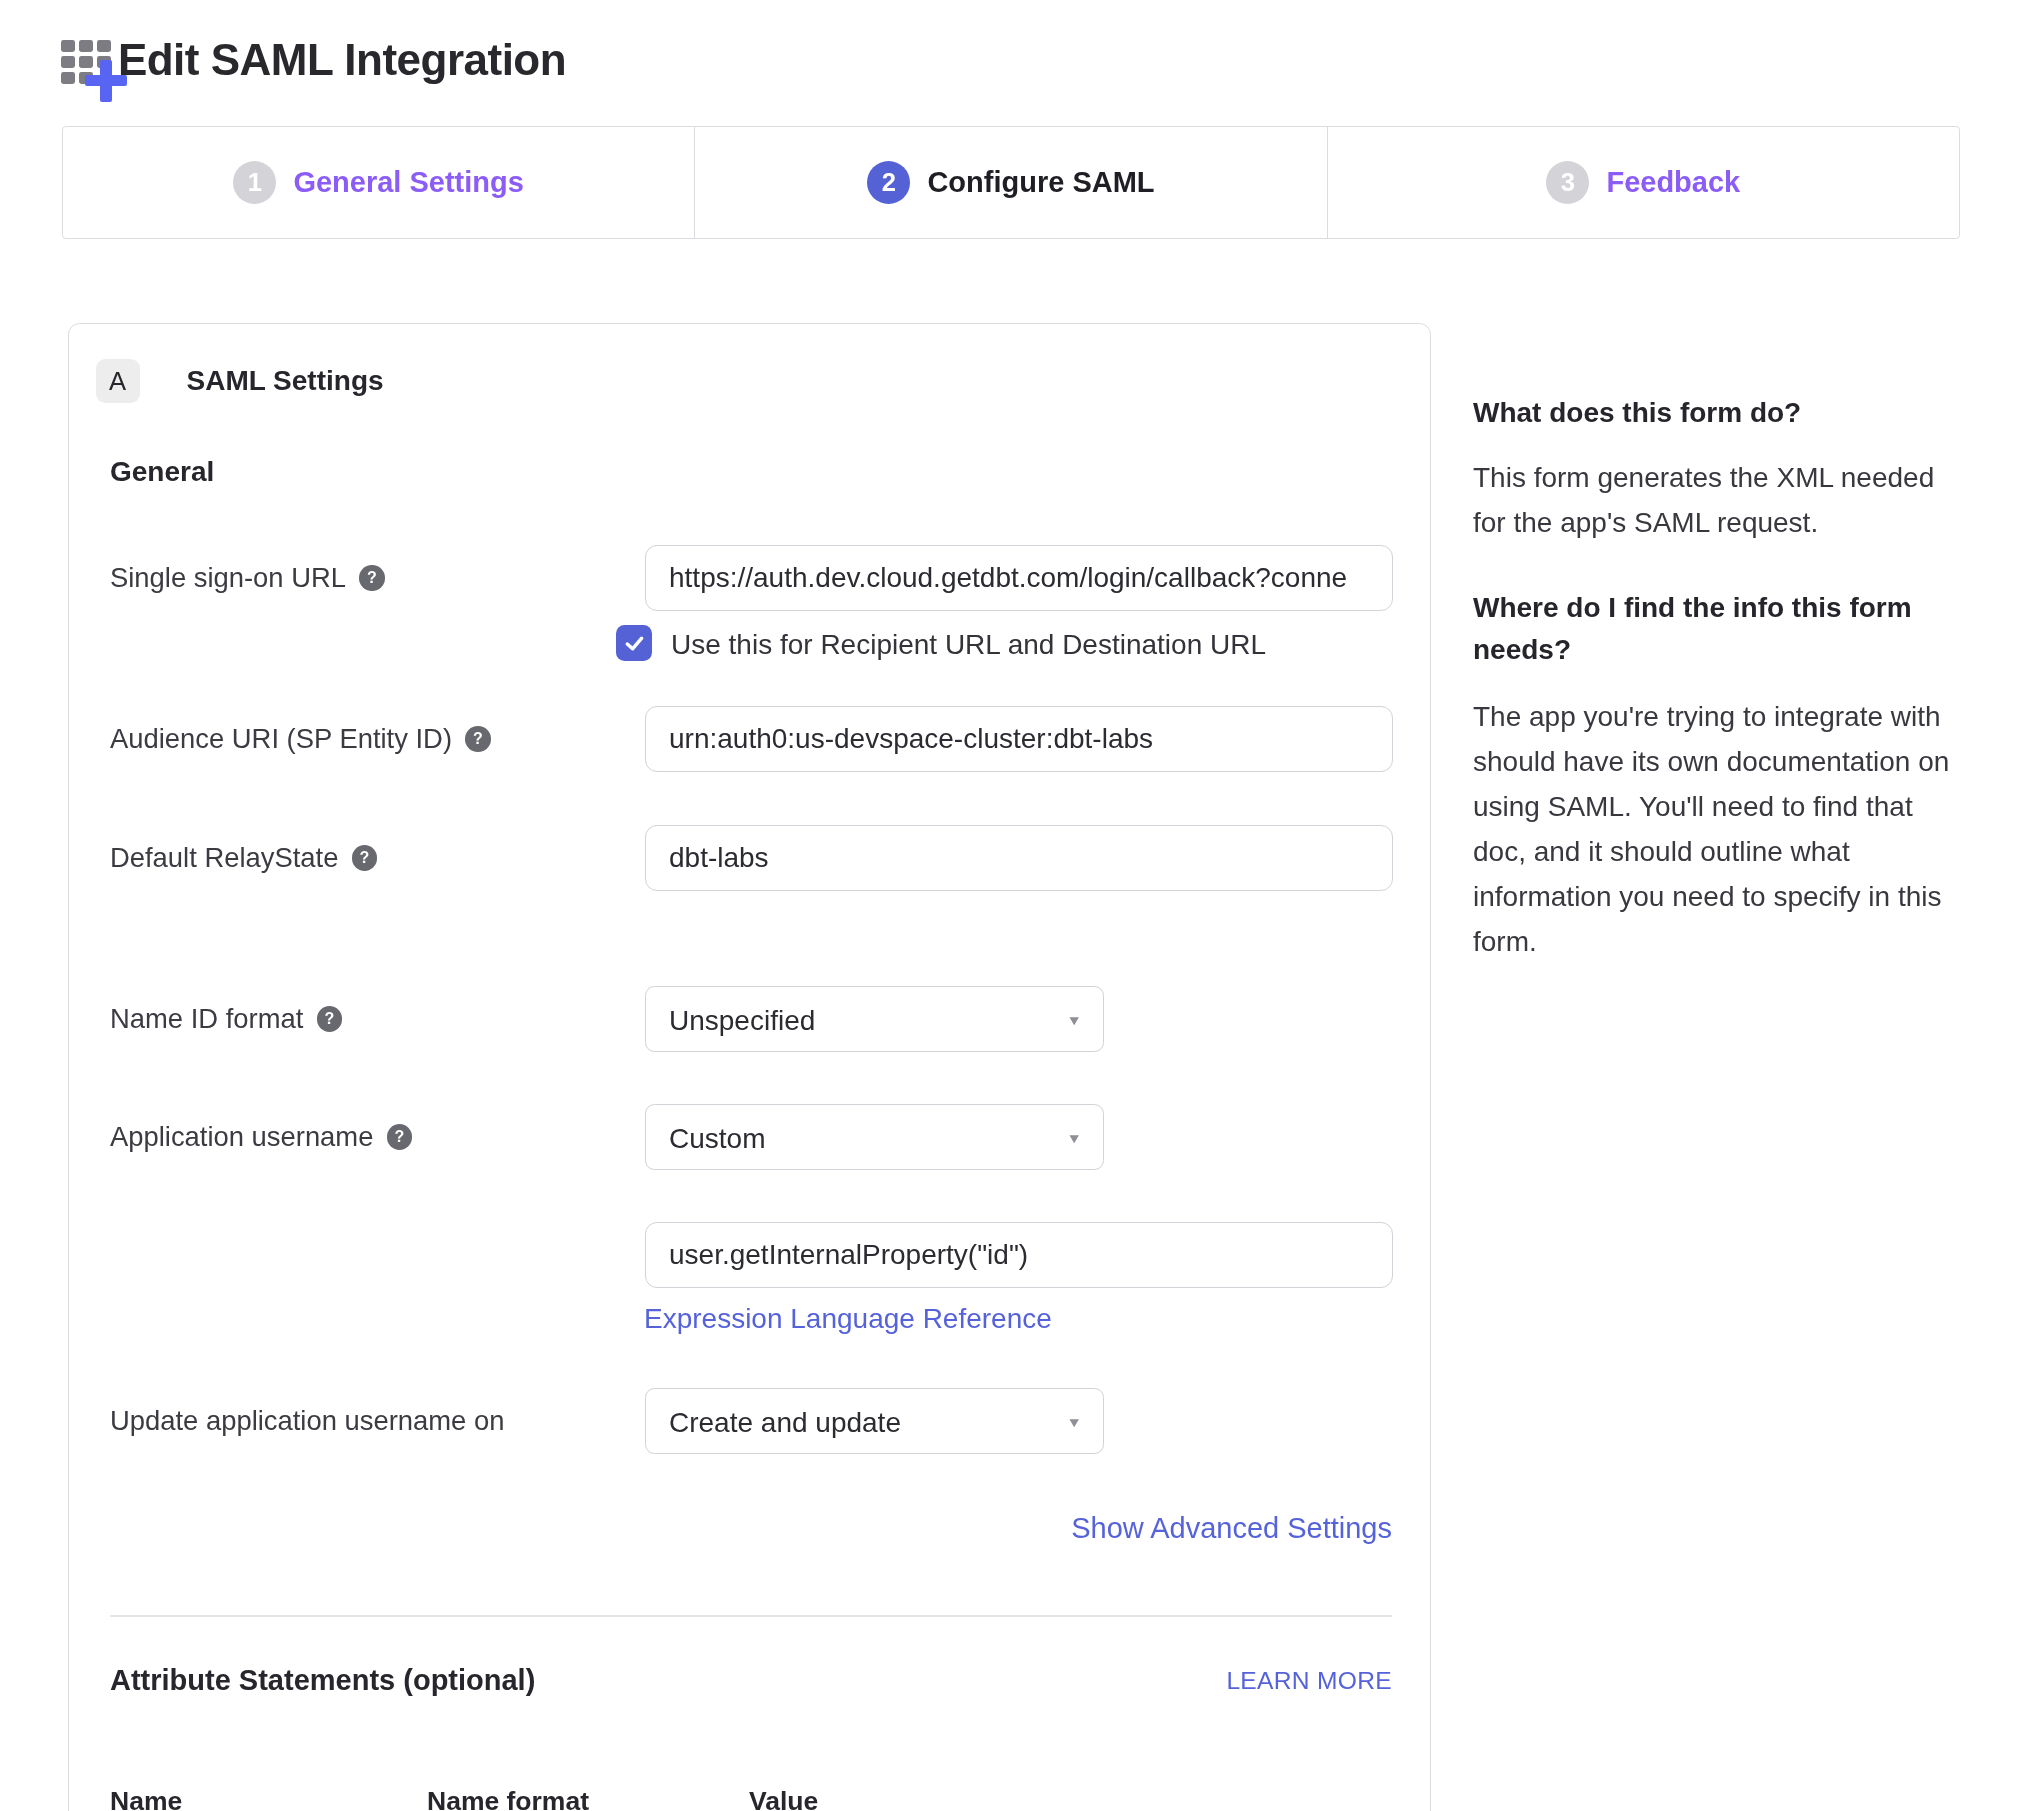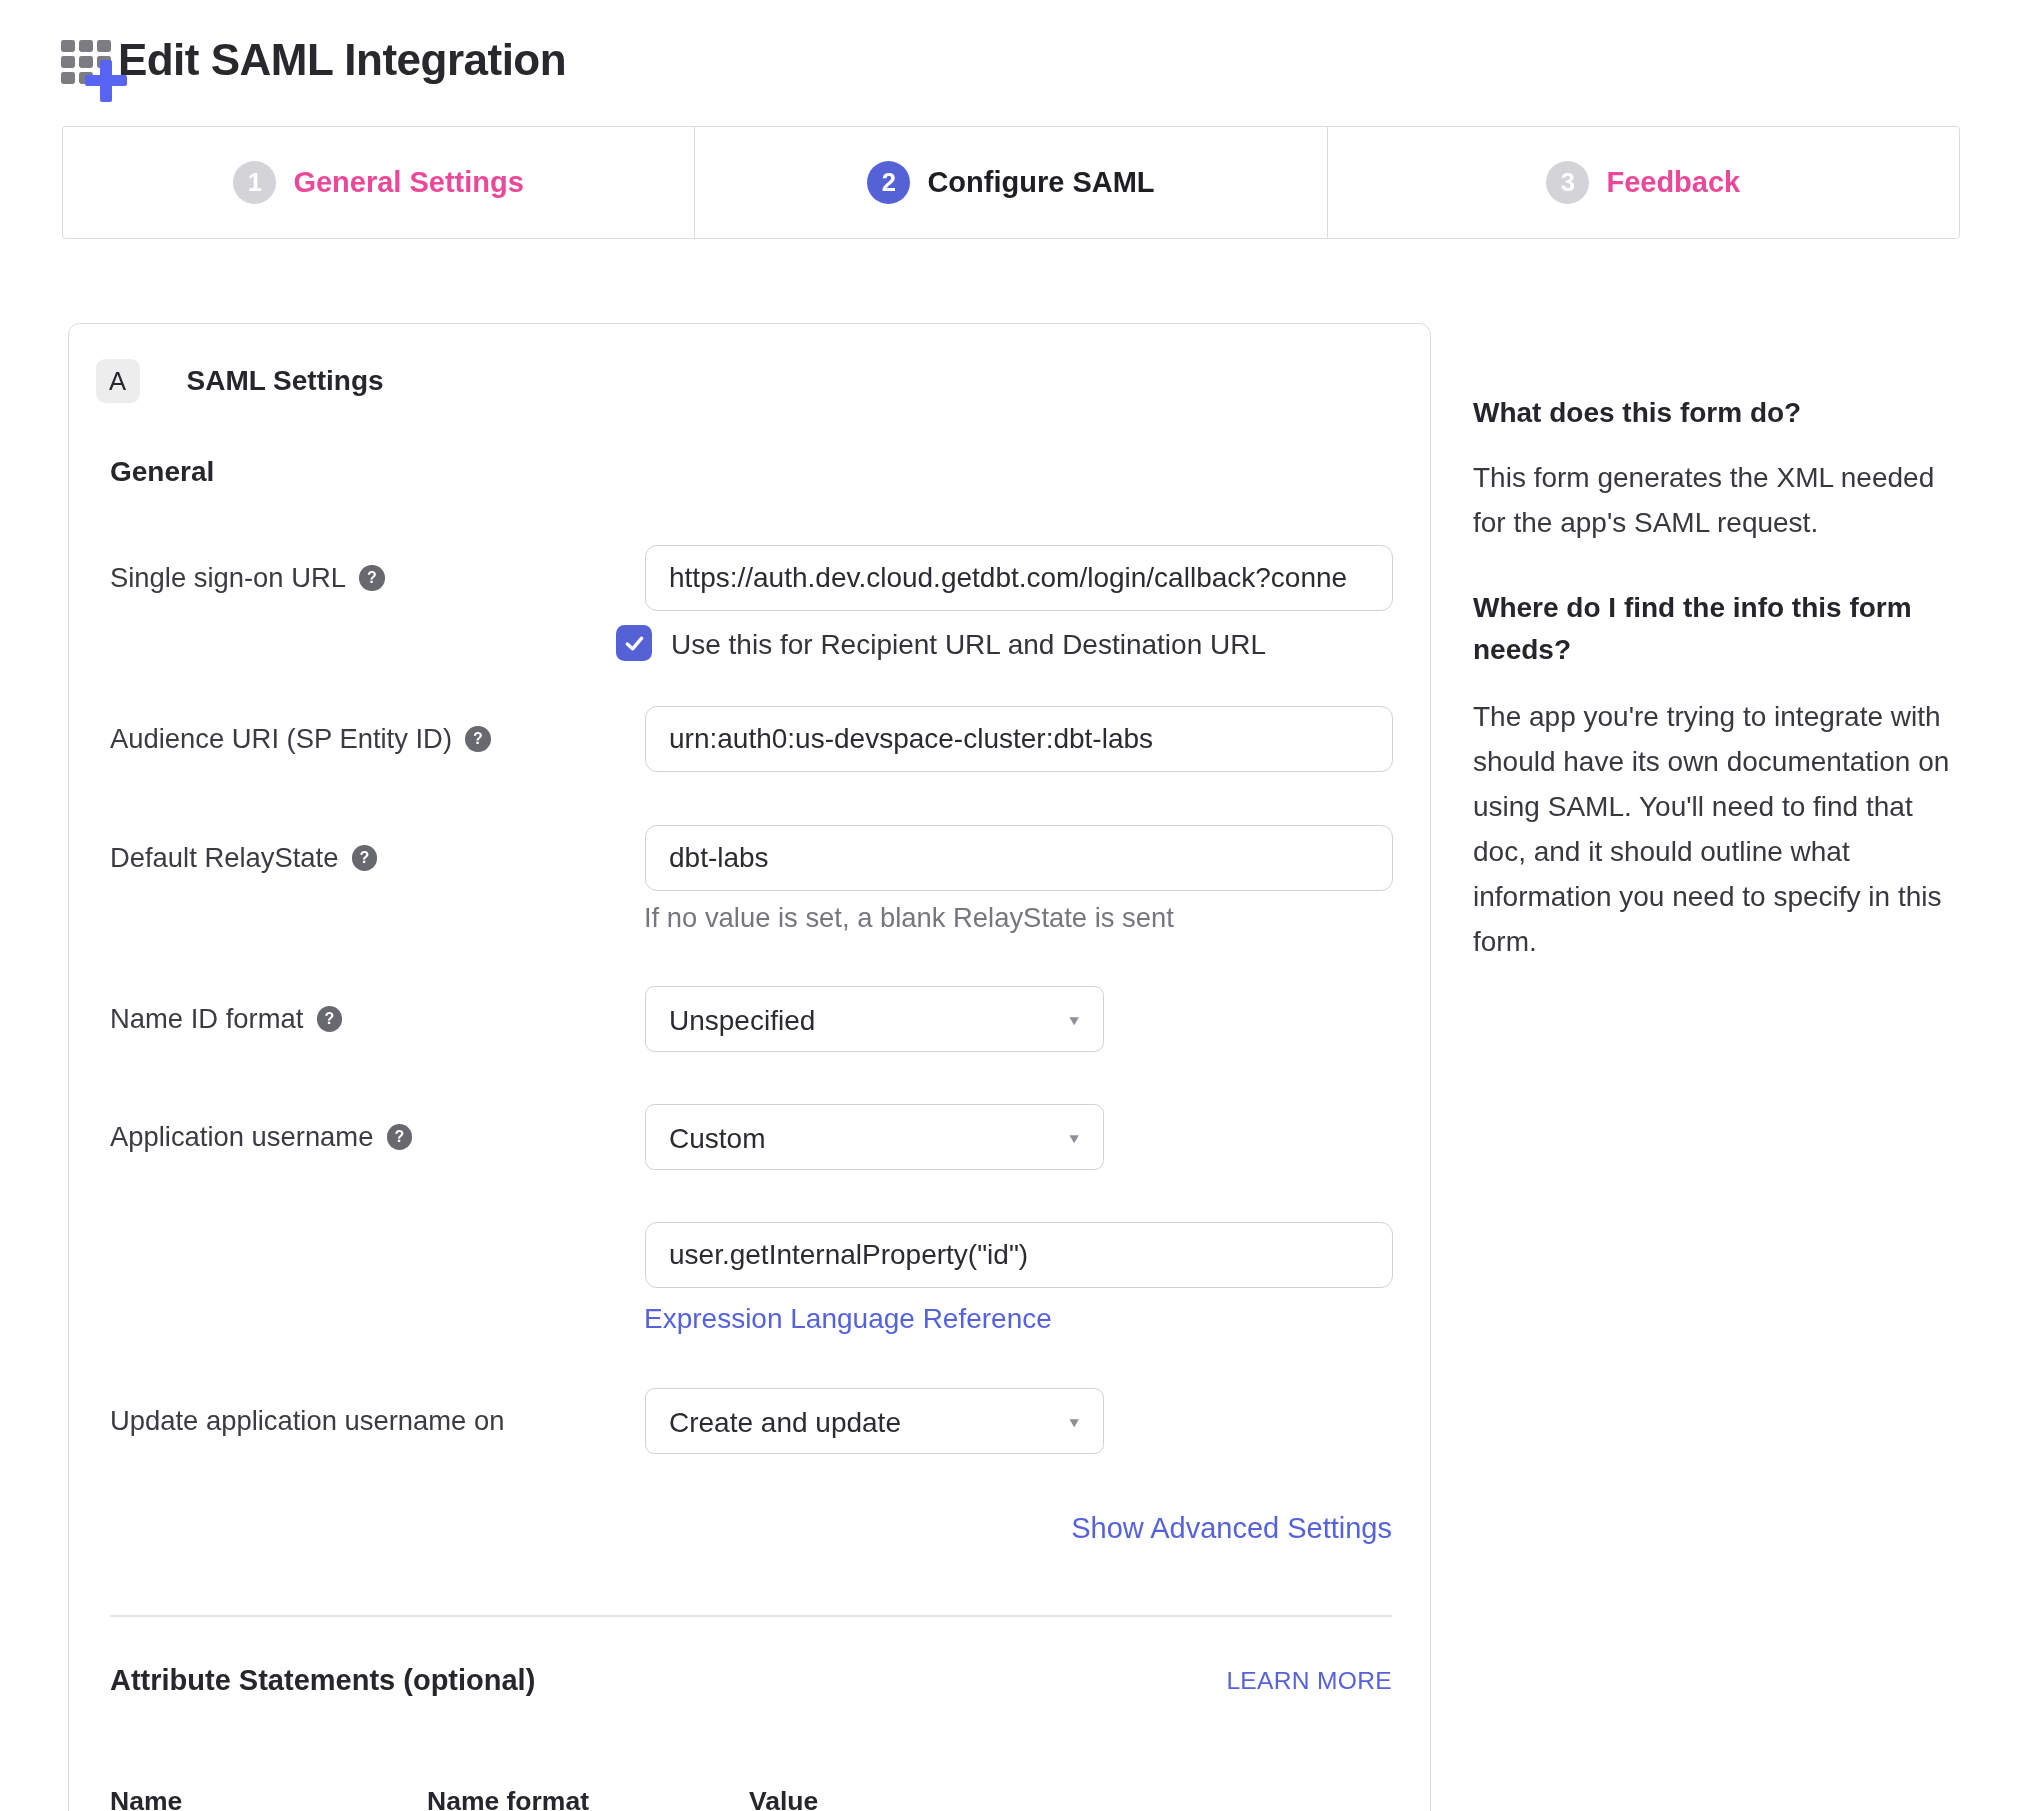--- a/index.html
+++ b/index.html
@@ -29,21 +29,21 @@
     position:absolute; left:62px; top:126px; width:1898px; height:113px;
     border:1.9px solid #dcdce0; border-radius:3.8px; display:flex; background:#fff;
   }
   .wizard .step { flex:1 1 0; display:flex; align-items:center; justify-content:center; gap:17px; cursor:default; }
   .wizard .step + .step { border-left:1.9px solid #dcdce0; }
   .step-circle {
     width:43px; height:43px; border-radius:50%; background:#d3d3d8;
     color:#fff; font-size:25.6px; font-weight:700;
     display:flex; align-items:center; justify-content:center;
   }
-  .step-label { font-size:29px; font-weight:700; color:#ec4899; }
+  .step-label { font-size:29px; font-weight:700; color:#8b5cf6; }
   .step.active .step-circle { background:#5562d6; }
   .step.active .step-label { color:#1e1e24; }
 
   
   .card {
     position:absolute; left:68px; top:323px; width:1363px; height:1703px;
     border:1.9px solid #dcdce0; border-radius:11.4px; background:#fff;
   }
   .section-head { position:absolute; left:26.5px; top:35px; display:flex; align-items:center; gap:47px; }
   .section-badge {
@@ -178,21 +178,20 @@
     <input class="control text-input" readonly="" value="urn:auth0:us-devspace-cluster:dbt-labs" style="">
   </div>
 
   <div class="form-row" style="top:501px;">
     <span class="field-label">
       <span>Default RelayState</span>
       <span class="help-icon">?</span>
     </span>
     <input class="control text-input" readonly="" value="dbt-labs" style="">
   </div>
-  <div class="hint">If no value is set, a blank RelayState is sent</div>
 
   <div class="form-row" style="top:662px;">
     <span class="field-label">
       <span>Name ID format</span>
       <span class="help-icon">?</span>
     </span>
     <div class="control dropdown">
       <span class="value">Unspecified</span>
       <span class="caret">▼</span>
     </div>

